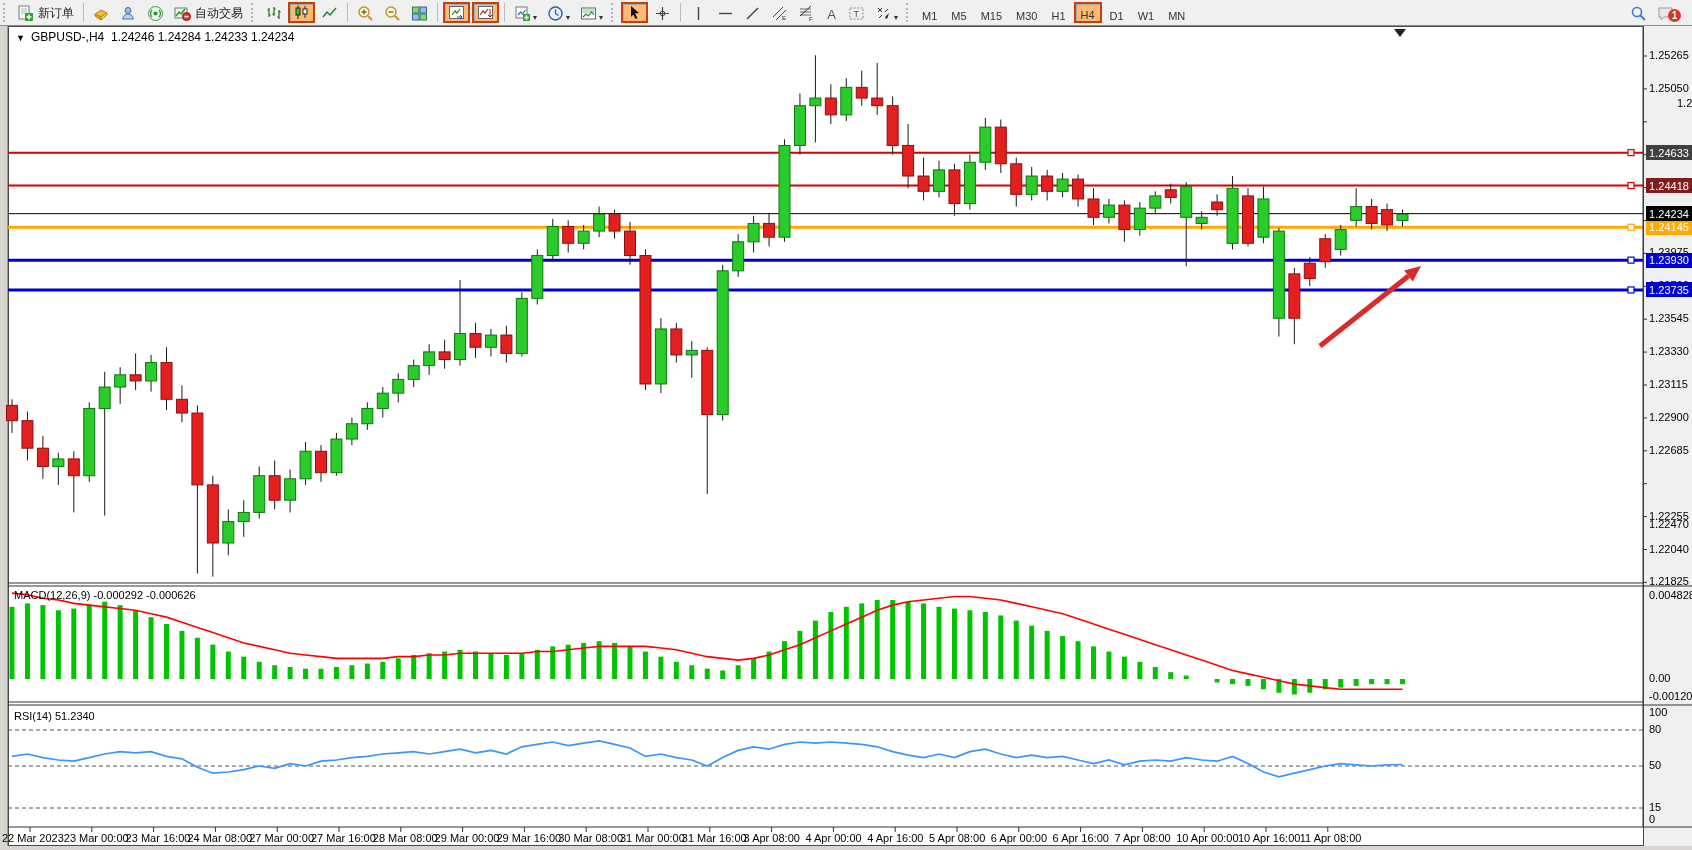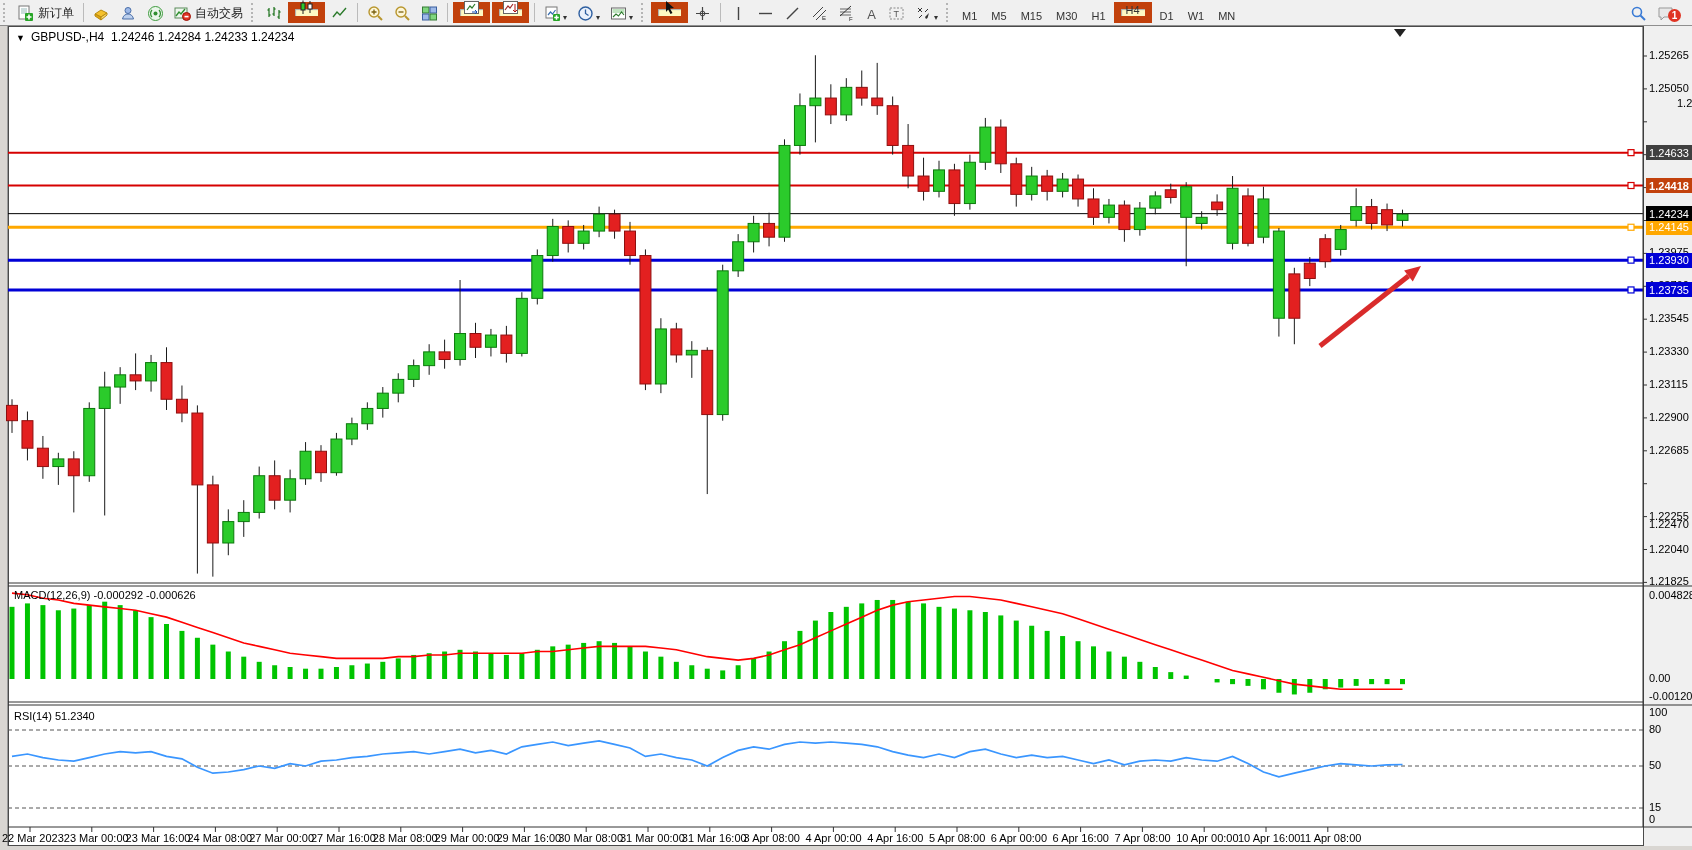--- a/index.html
+++ b/index.html
@@ -2,21 +2,21 @@
 <html><head>
 <meta charset="utf-8">
 <style>
   html,body{margin:0;padding:0;width:1692px;height:850px;overflow:hidden;
     font-family:"Liberation Sans",sans-serif;background:#f0f0f0;}
   
   #toolbar{position:absolute;left:0;top:0;width:1692px;height:25px;background:#f0f0f0;
     border-bottom:1px solid #8f8f8f;display:flex;align-items:center;z-index:50;}
   .tbtn{height:21px;min-width:21px;display:flex;align-items:flex-end;justify-content:center;
     padding:0 3px;margin:0 1px;border:1px solid transparent;font-size:12px;color:#222;box-sizing:border-box;}
-  .tbtn.pressed{background:#fef9c3;border:7px solid #c2410c;box-shadow:inset 1px 1px 1px #aaa;}
+  .tbtn.pressed{background:#fdba74;border:2px solid #c2410c;box-shadow:inset 1px 1px 1px #aaa;}
   .tbtn .lbl{margin-left:4px;white-space:nowrap;}
   .sep{width:1px;height:19px;background:#bbb;margin:0 4px;}
   .grip{width:4px;height:19px;margin:0 3px;border-left:2px dotted #b5b5b5;}
   .caret{font-size:8px;color:#333;margin-left:2px;}
   .tf{font-size:11px;color:#333;padding:0 5px;}
   svg.icon{width:17px;height:17px;display:block;}
   #notif-badge{width:13px;height:13px;border-radius:50%;background:#e03423;color:#fff;
     font-size:10px;font-weight:bold;display:flex;align-items:center;justify-content:center;margin-left:-6px;margin-top:-8px;}
   
   #chart-window{position:absolute;left:8px;top:26px;width:1636px;height:820px;background:#fff;
@@ -625,21 +625,21 @@
     <div class="axis-label" style="top:312.2px;">1.23545</div>
     <div class="axis-label" style="top:345.09999999999997px;">1.23330</div>
     <div class="axis-label" style="top:378px;">1.23115</div>
     <div class="axis-label" style="top:410.9px;">1.22900</div>
     <div class="axis-label" style="top:443.79999999999995px;">1.22685</div>
     <div class="axis-label" style="top:476.7px;margin-top:41px;">1.22470</div>
     <div class="axis-label" style="top:509.5999999999999px;">1.22255</div>
     <div class="axis-label" style="top:542.5px;">1.22040</div>
     <div class="axis-label" style="top:575.4px;">1.21825</div>
     <div class="badge" style="top:145.1360856269129px;background:#404040;">1.24633</div>
-    <div class="badge" style="top:178.01070336391402px;background:#c2410c;font-weight:bold;">1.24418</div>
+    <div class="badge" style="top:178.01070336391402px;background:#7f1d1d;">1.24418</div>
     <div class="badge" style="top:219.75382262997093px;background:#ffa800;">1.24145</div>
     <div class="badge" style="top:252.6284403669721px;background:#0000d6;">1.23930</div>
     <div class="badge" style="top:282.44495412844174px;background:#0000d6;">1.23735</div>
     <div class="badge" style="top:206.14525993883854px;background:#000;">1.24234</div>
     <div class="ind-axis-label" style="top:589px;">0.004828</div>
     <div class="ind-axis-label" style="top:672px;">0.00</div>
     <div class="ind-axis-label" style="top:690px;">-0.001201</div>
     <div class="ind-axis-label" style="top:706px;">100</div>
     <div class="ind-axis-label" style="top:723px;">80</div>
     <div class="ind-axis-label" style="top:759px;">50</div>

